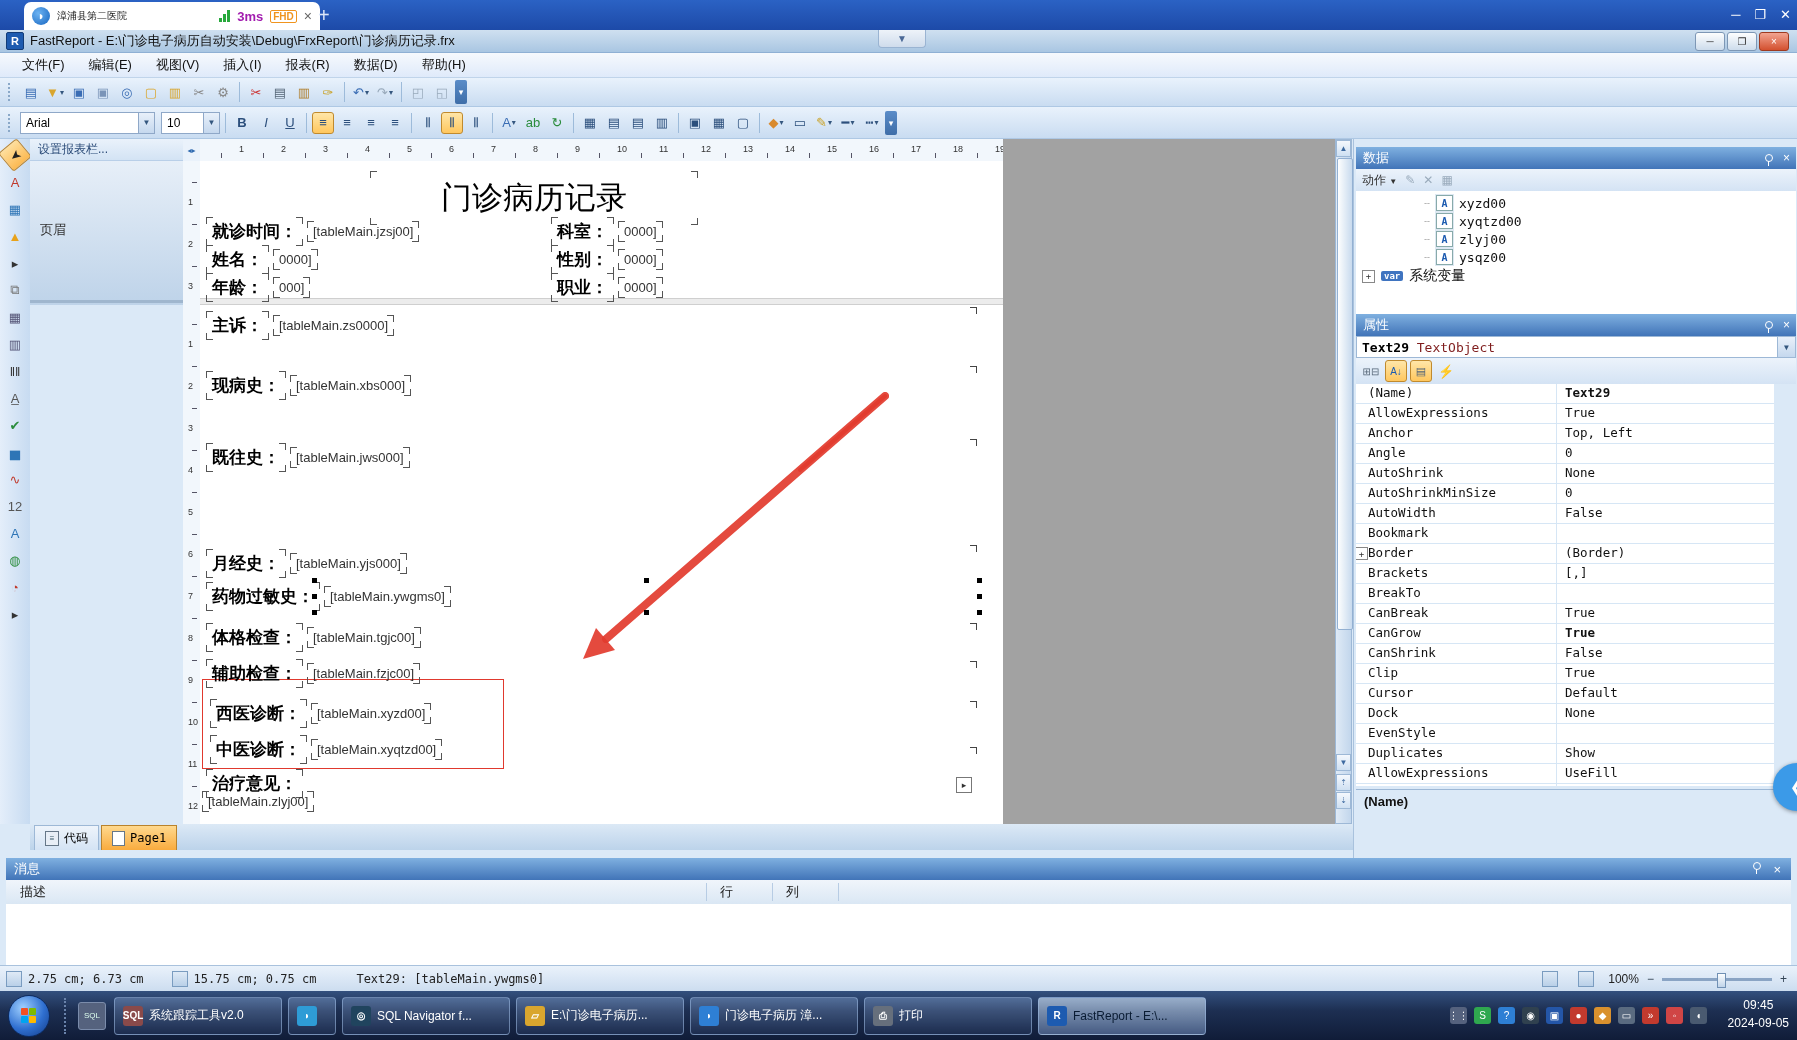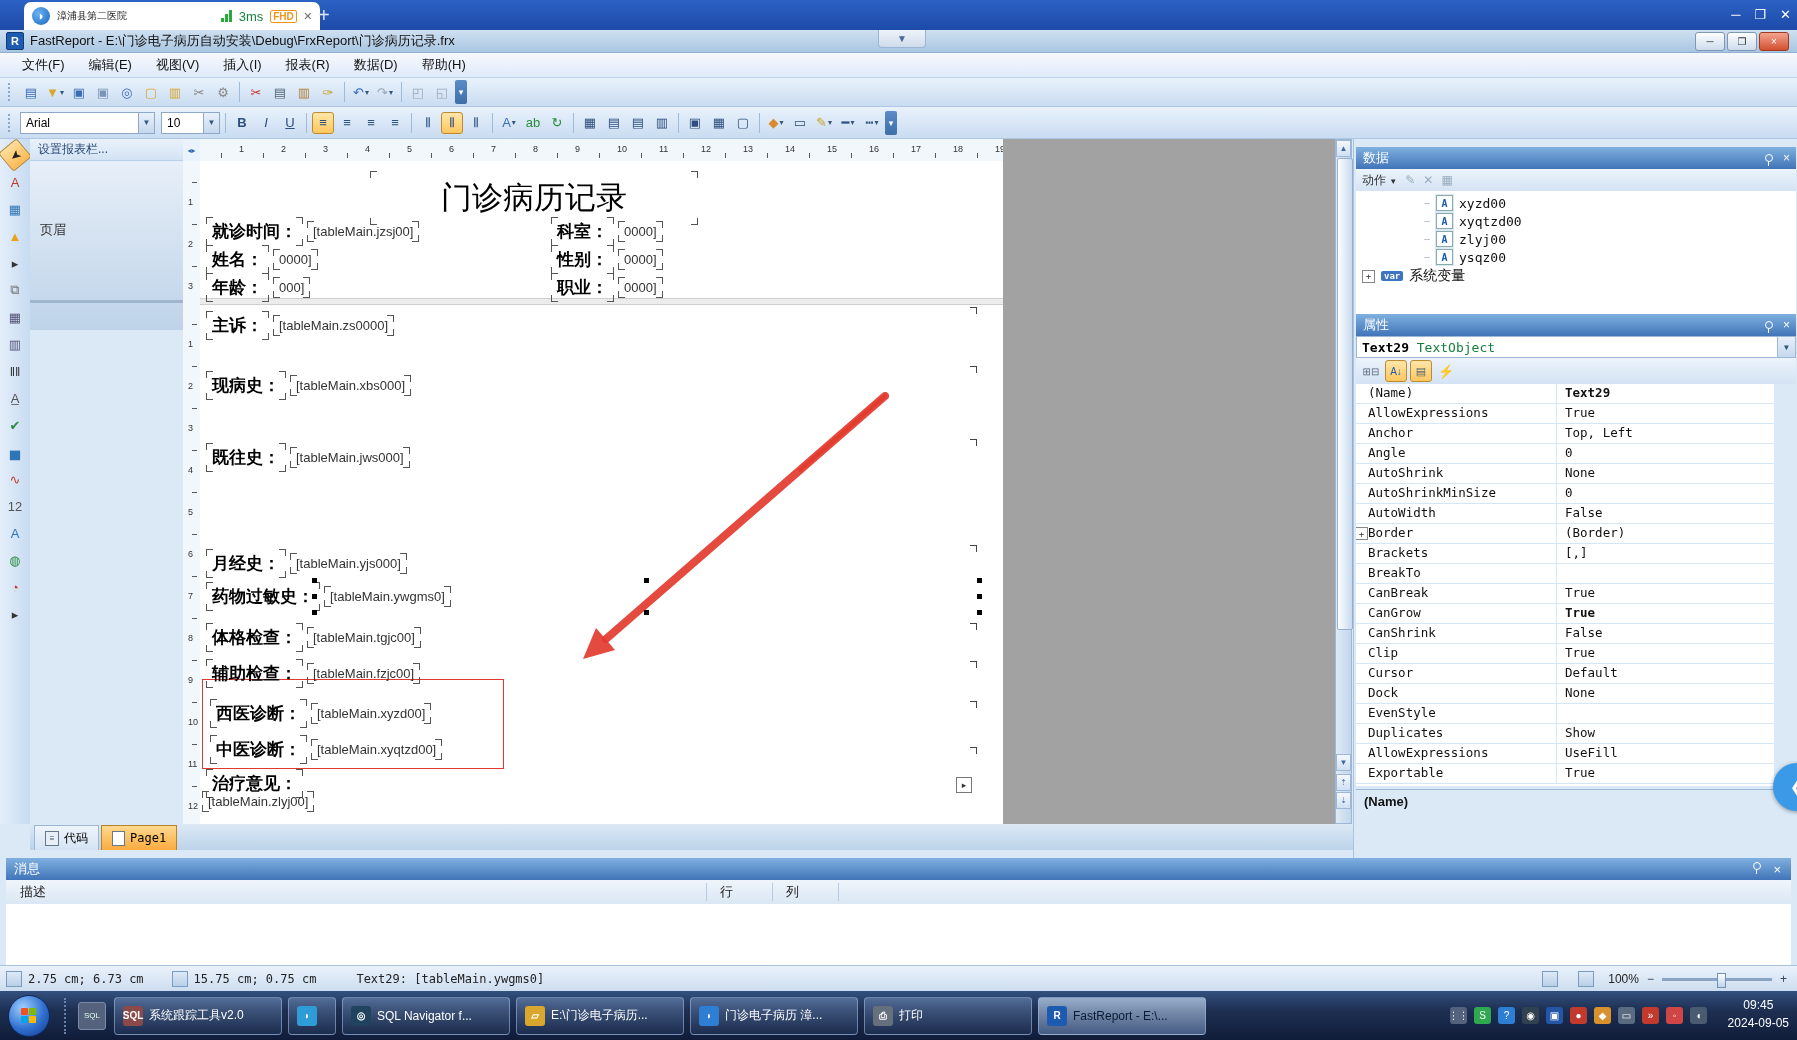--- a/index.html
+++ b/index.html
@@ -9,21 +9,21 @@
   
   #browser-bar{left:0;top:0;width:1797px;height:30px;
     background:linear-gradient(#2b62c4,#1d4aa8);}
   #browser-tab{left:24px;top:2px;width:280px;height:28px;background:#fff;
     border-radius:7px 7px 0 0;display:flex;align-items:center;padding:0 8px;gap:7px;}
   .tab-avatar{width:18px;height:18px;border-radius:50%;background:radial-gradient(circle at 35% 35%,#6db3f2,#1565c0);
     color:#fff;font-size:12px;display:flex;align-items:center;justify-content:center;}
   .tab-title{font-size:10px;color:#222;flex:1;white-space:nowrap;overflow:hidden;}
   .sig{display:flex;align-items:flex-end;gap:1px;height:12px;}
   .sig i{width:3px;background:#27a93c;display:block;}
-  .ms{color:#15803d;font-size:13px;font-weight:normal;}
+  .ms{color:#a21caf;font-size:13px;font-weight:bold;}
   .fhd{border:1px solid #f09built;border:1px solid #f0941e;color:#f0941e;background:#fff;
     font-size:10px;font-weight:bold;padding:0 2px;border-radius:2px;}
   .tab-close{color:#666;font-size:14px;}
   #newtab-btn{left:318px;top:6px;color:#dce6f8;font-size:20px;line-height:18px;}
   .win-ctrls{right:6px;top:0;height:28px;display:flex;gap:14px;align-items:center;color:#fff;font-size:13px;}
   
   #titlebar{left:0;top:30px;width:1797px;height:23px;
     background:linear-gradient(#cfe0f0,#a9c6e2);display:flex;align-items:center;padding:0 6px;box-sizing:border-box;
     border-bottom:1px solid #8fb0d4;}
   .fr-icon{width:16px;height:16px;background:#1d5bb0;border:1px solid #123c78;border-radius:2px;color:#fff;
@@ -61,21 +61,21 @@
     display:flex;flex-direction:column;align-items:center;padding-top:4px;gap:3px;box-sizing:border-box;}
   .pal-btn{width:24px;height:24px;border-radius:3px;display:flex;align-items:center;justify-content:center;
     font-size:13px;}
   .pal-btn.sel{background:linear-gradient(#ffdf9e,#fbb952);border:1px solid #b9832d;box-sizing:border-box;}
   #band-header{left:30px;top:139px;width:153px;height:22px;background:linear-gradient(#eaf2fb,#d3e3f4);
     font-size:12px;color:#2a4a77;display:flex;align-items:center;padding-left:8px;box-sizing:border-box;
     border-bottom:1px solid #b9cfe8;}
   #rule-splitter{left:183px;top:139px;width:17px;height:22px;font-size:8px;color:#2f6ab0;
     display:flex;align-items:center;justify-content:center;background:#eaf2fb;border-bottom:1px solid #b9cfe8;}
   .band{left:30px;width:153px;}
-  #band-pagehead{top:161px;height:169px;background:linear-gradient(#e7eff8,#bed3e9);}
+  #band-pagehead{top:161px;height:144px;background:linear-gradient(#e7eff8,#bed3e9);}
   #band-data{top:303px;height:521px;background:linear-gradient(#fdc771,#f39321);}
   .band-label{position:absolute;left:10px;font-size:13px;color:#333;}
   #band-gap{left:30px;top:300px;width:153px;height:3px;background:#9fb6ce;}
   
   #hruler{left:200px;top:139px;width:803px;height:22px;background:#f2f7fc;border-bottom:1px solid #a9c2dd;}
   #vruler{left:183px;top:161px;width:17px;height:663px;background:#f2f7fc;border-right:1px solid #a9c2dd;}
   .rnum{position:absolute;font-size:9px;color:#333;}
   .htick{position:absolute;top:14px;width:1px;height:5px;background:#556;}
   .vtick{position:absolute;left:9px;width:5px;height:1px;background:#556;}
   
@@ -574,21 +574,21 @@
     </div>
 
     <div class="phead" style="top:175px" id="props-head">
       <span>属性</span>
       <span class="tools">
         <span class="pinshape"></span>
         <span>×</span>
       </span>
     </div>
     <div id="obj-combo" style="top:197px">
-      <span class="bold">Text29</span>&nbsp;<span style="color:#15803d">TextObject</span>
+      <span class="bold">Text29</span>&nbsp;<span style="color:#7f1d1d">TextObject</span>
       <span class="dd">▼</span>
     </div>
     <div id="prop-toolbar" style="top:219px">
       <div class="tbtn" style="font-size:10px;color:#567">⊞⊟</div>
       <div class="tbtn active" style="font-size:10px;color:#1d5bb0">A↓</div>
       <div class="tbtn active" style="font-size:11px;color:#567">▤</div>
       <div class="tbtn" style="color:#d9a62e">⚡</div>
     </div>
     <div id="prop-grid" style="top:245px;height:402px">
         <div class="prow">
@@ -611,20 +611,24 @@
           <div class="pname">AutoShrink</div>
           <div class="pval">None</div>
         </div>
         <div class="prow">
           <div class="pname">AutoShrinkMinSize</div>
           <div class="pval">0</div>
         </div>
         <div class="prow">
           <div class="pname">AutoWidth</div>
           <div class="pval">False</div>
+        </div>
+        <div class="prow">
+          <div class="pname">Bookmark</div>
+          <div class="pval"></div>
         </div>
         <div class="prow">
           <div class="pname" style="position: relative;">Border<div class="plusbox" style="position: absolute; left: -1px; top: 3px;">+</div></div>
           <div class="pval">(Border)</div>
         </div>
         <div class="prow">
           <div class="pname">Brackets</div>
           <div class="pval">[,]</div>
         </div>
         <div class="prow">

